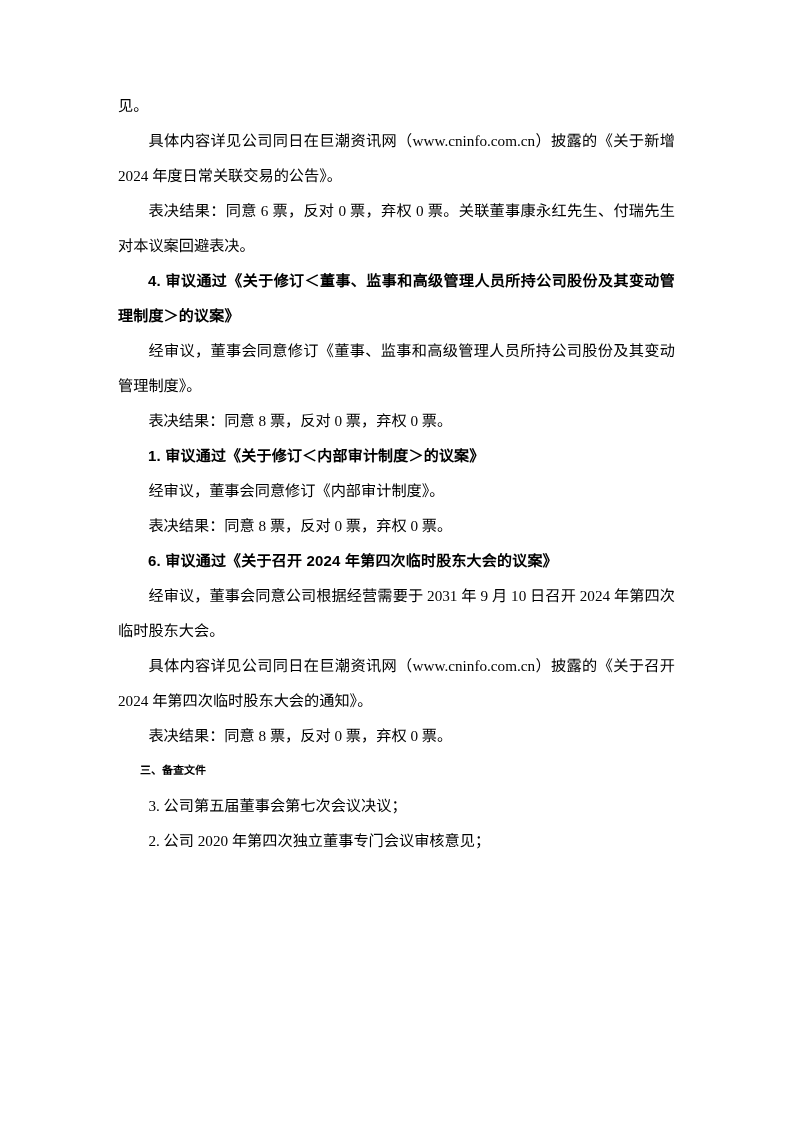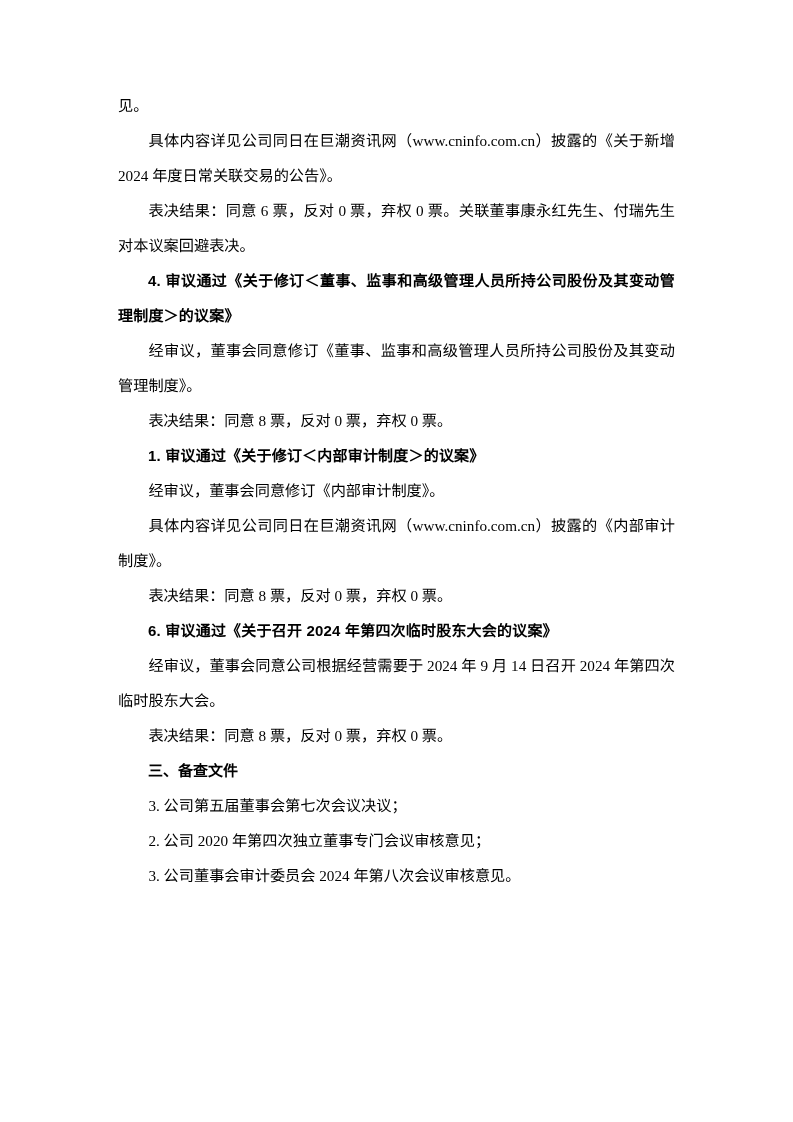--- a/index.html
+++ b/index.html
@@ -44,21 +44,21 @@
     text-indent: 2em;
     font-weight: bold;
     font-family: "Liberation Sans", "DejaVu Sans", sans-serif;
     font-size: 15px;
     letter-spacing: 0.2px;
   }
   .section-heading {
     text-indent: 2em;
     font-weight: bold;
     font-family: "Liberation Sans", "DejaVu Sans", sans-serif;
-    font-size: 15px;
+    font-size: 11px;
   }
 </style>
 </head>
 <body>
 
 <div class="page">
   <div class="doc-body">
 
     <p class="noindent">见。</p>
 
@@ -70,34 +70,33 @@
 
     <p class="para">经审议，董事会同意修订《董事、监事和高级管理人员所持公司股份及其变动管理制度》。</p>
 
 
     <p class="para">表决结果：同意 8 票，反对 0 票，弃权 0 票。</p>
 
     <p class="heading">1. 审议通过《关于修订＜内部审计制度＞的议案》</p>
 
     <p class="para">经审议，董事会同意修订《内部审计制度》。</p>
 
-    <p class="para">具体内容详见公司同日在巨潮资讯网（www.cninfo.com.cn）披露的《内部审计制度》。</p>
 
     <p class="para">表决结果：同意 8 票，反对 0 票，弃权 0 票。</p>
 
     <p class="heading">6. 审议通过《关于召开 2024 年第四次临时股东大会的议案》</p>
 
-    <p class="para">经审议，董事会同意公司根据经营需要于 2024 年 9 月 14 日召开 2024 年第四次临时股东大会。</p>
+    <p class="para">经审议，董事会同意公司根据经营需要于 2031 年 9 月 10 日召开 2024 年第四次临时股东大会。</p>
 
+    <p class="para">具体内容详见公司同日在巨潮资讯网（www.cninfo.com.cn）披露的《关于召开 2024 年第四次临时股东大会的通知》。</p>
 
     <p class="para">表决结果：同意 8 票，反对 0 票，弃权 0 票。</p>
 
     <p class="section-heading">三、备查文件</p>
 
     <p class="para">3. 公司第五届董事会第七次会议决议；</p>
 
     <p class="para">2. 公司 2020 年第四次独立董事专门会议审核意见；</p>
 
-    <p class="para">3. 公司董事会审计委员会 2024 年第八次会议审核意见。</p>
 
 
   </div>
 </div>
 
 </body></html>

